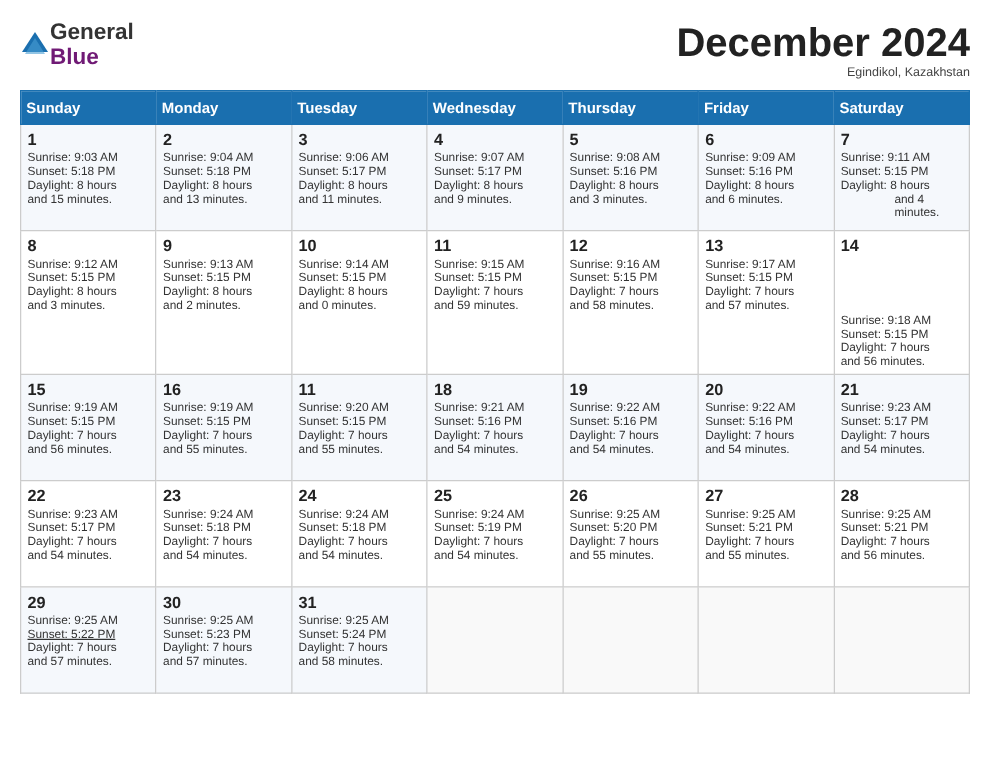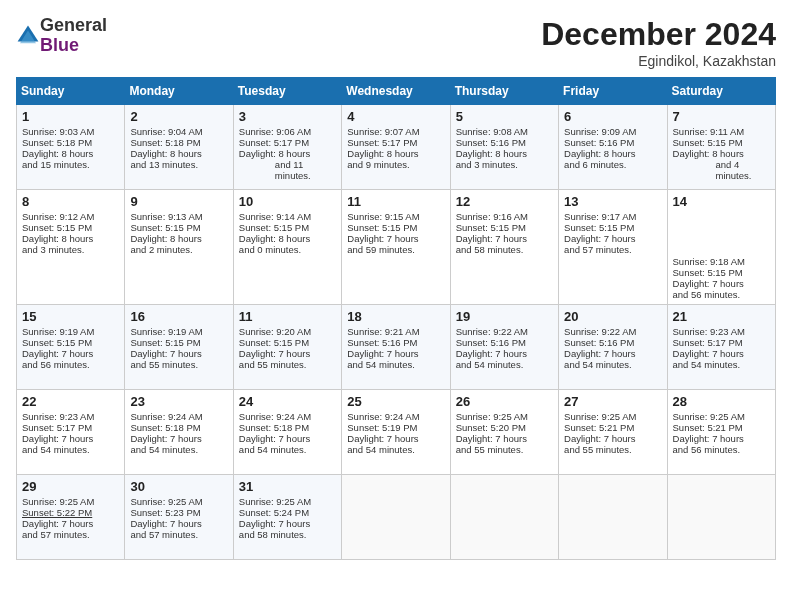--- a/index.html
+++ b/index.html
@@ -34,21 +34,21 @@
     }
     .title-block {
       text-align: right;
     }
     .month-title {
       font-size: 32px;
       font-weight: bold;
       color: #222;
     }
     .location {
-      font-size: 14px;
+      font-size: 10px;
       color: #444;
     }
     table {
       width: 100%;
       border-collapse: collapse;
       table-layout: fixed;
     }
     thead tr th {
       background-color: #1a6faf;
       color: #fff;
@@ -130,21 +130,21 @@
           <span style="display: block;">Sunrise: 9:04 AM</span>
           <span style="display: block;">Sunset: 5:18 PM</span>
           <span style="display: block;">Daylight: 8 hours</span>
           <span style="display: block;">and 13 minutes.</span>
         </td>
         <td>
           <span class="day-num">3</span>
           <span style="display: block;">Sunrise: 9:06 AM</span>
           <span style="display: block;">Sunset: 5:17 PM</span>
           <span style="display: block;">Daylight: 8 hours</span>
-          <span style="display: block; margin-left: 36px;">and 11 minutes.</span>
+          <span style="display: block;">and 11 minutes.</span>
         </td>
         <td>
           <span class="day-num">4</span>
           <span style="display: block;">Sunrise: 9:07 AM</span>
           <span style="display: block;">Sunset: 5:17 PM</span>
           <span style="display: block;">Daylight: 8 hours</span>
           <span style="display: block;">and 9 minutes.</span>
         </td>
         <td>
           <span class="day-num">5</span>

